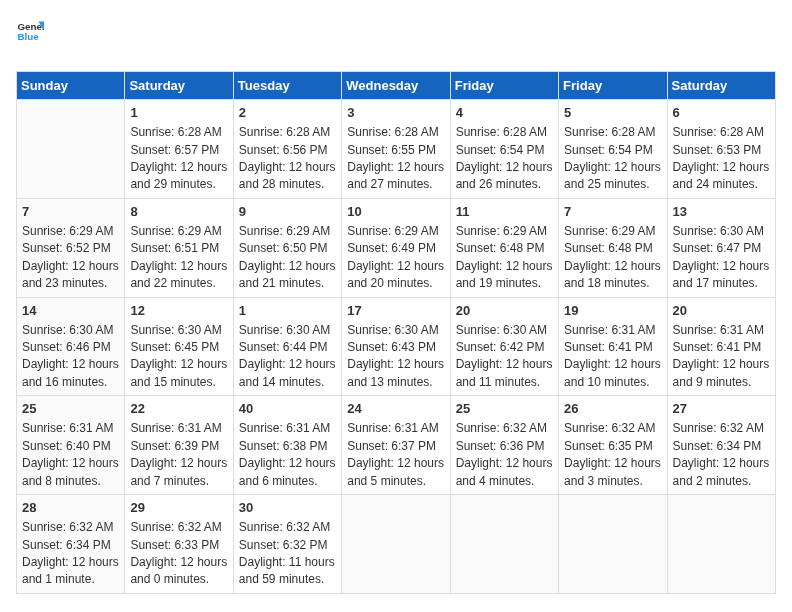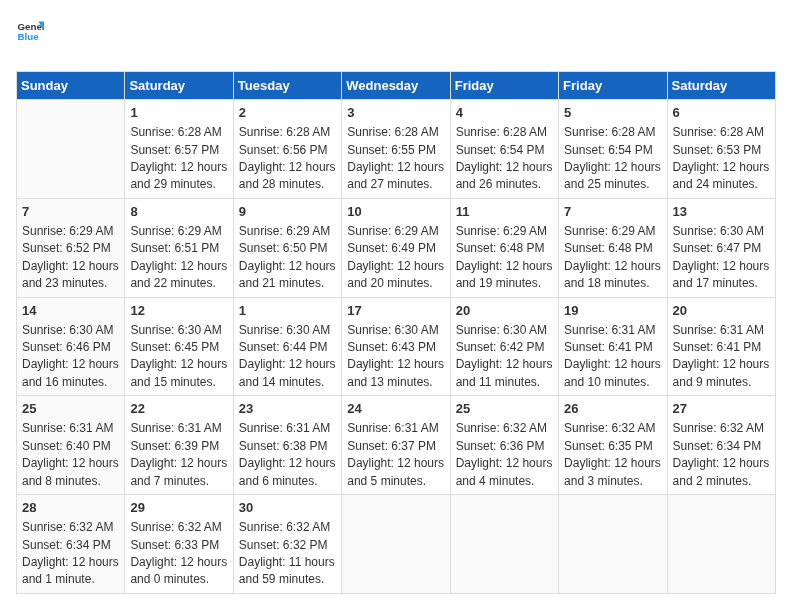--- a/index.html
+++ b/index.html
@@ -265,21 +265,21 @@
 and 8 minutes.</div>
         </td>
         <td>
           <span class="day-number">22</span>
           <div class="day-info" style="white-space: pre-line;">Sunrise: 6:31 AM
 Sunset: 6:39 PM
 Daylight: 12 hours
 and 7 minutes.</div>
         </td>
         <td>
-          <span class="day-number">23</span>
+          <span class="day-number">40</span>
           <div class="day-info" style="white-space: pre-line;">Sunrise: 6:31 AM
 Sunset: 6:38 PM
 Daylight: 12 hours
 and 6 minutes.</div>
         </td>
         <td>
           <span class="day-number">24</span>
           <div class="day-info" style="white-space: pre-line;">Sunrise: 6:31 AM
 Sunset: 6:37 PM
 Daylight: 12 hours

